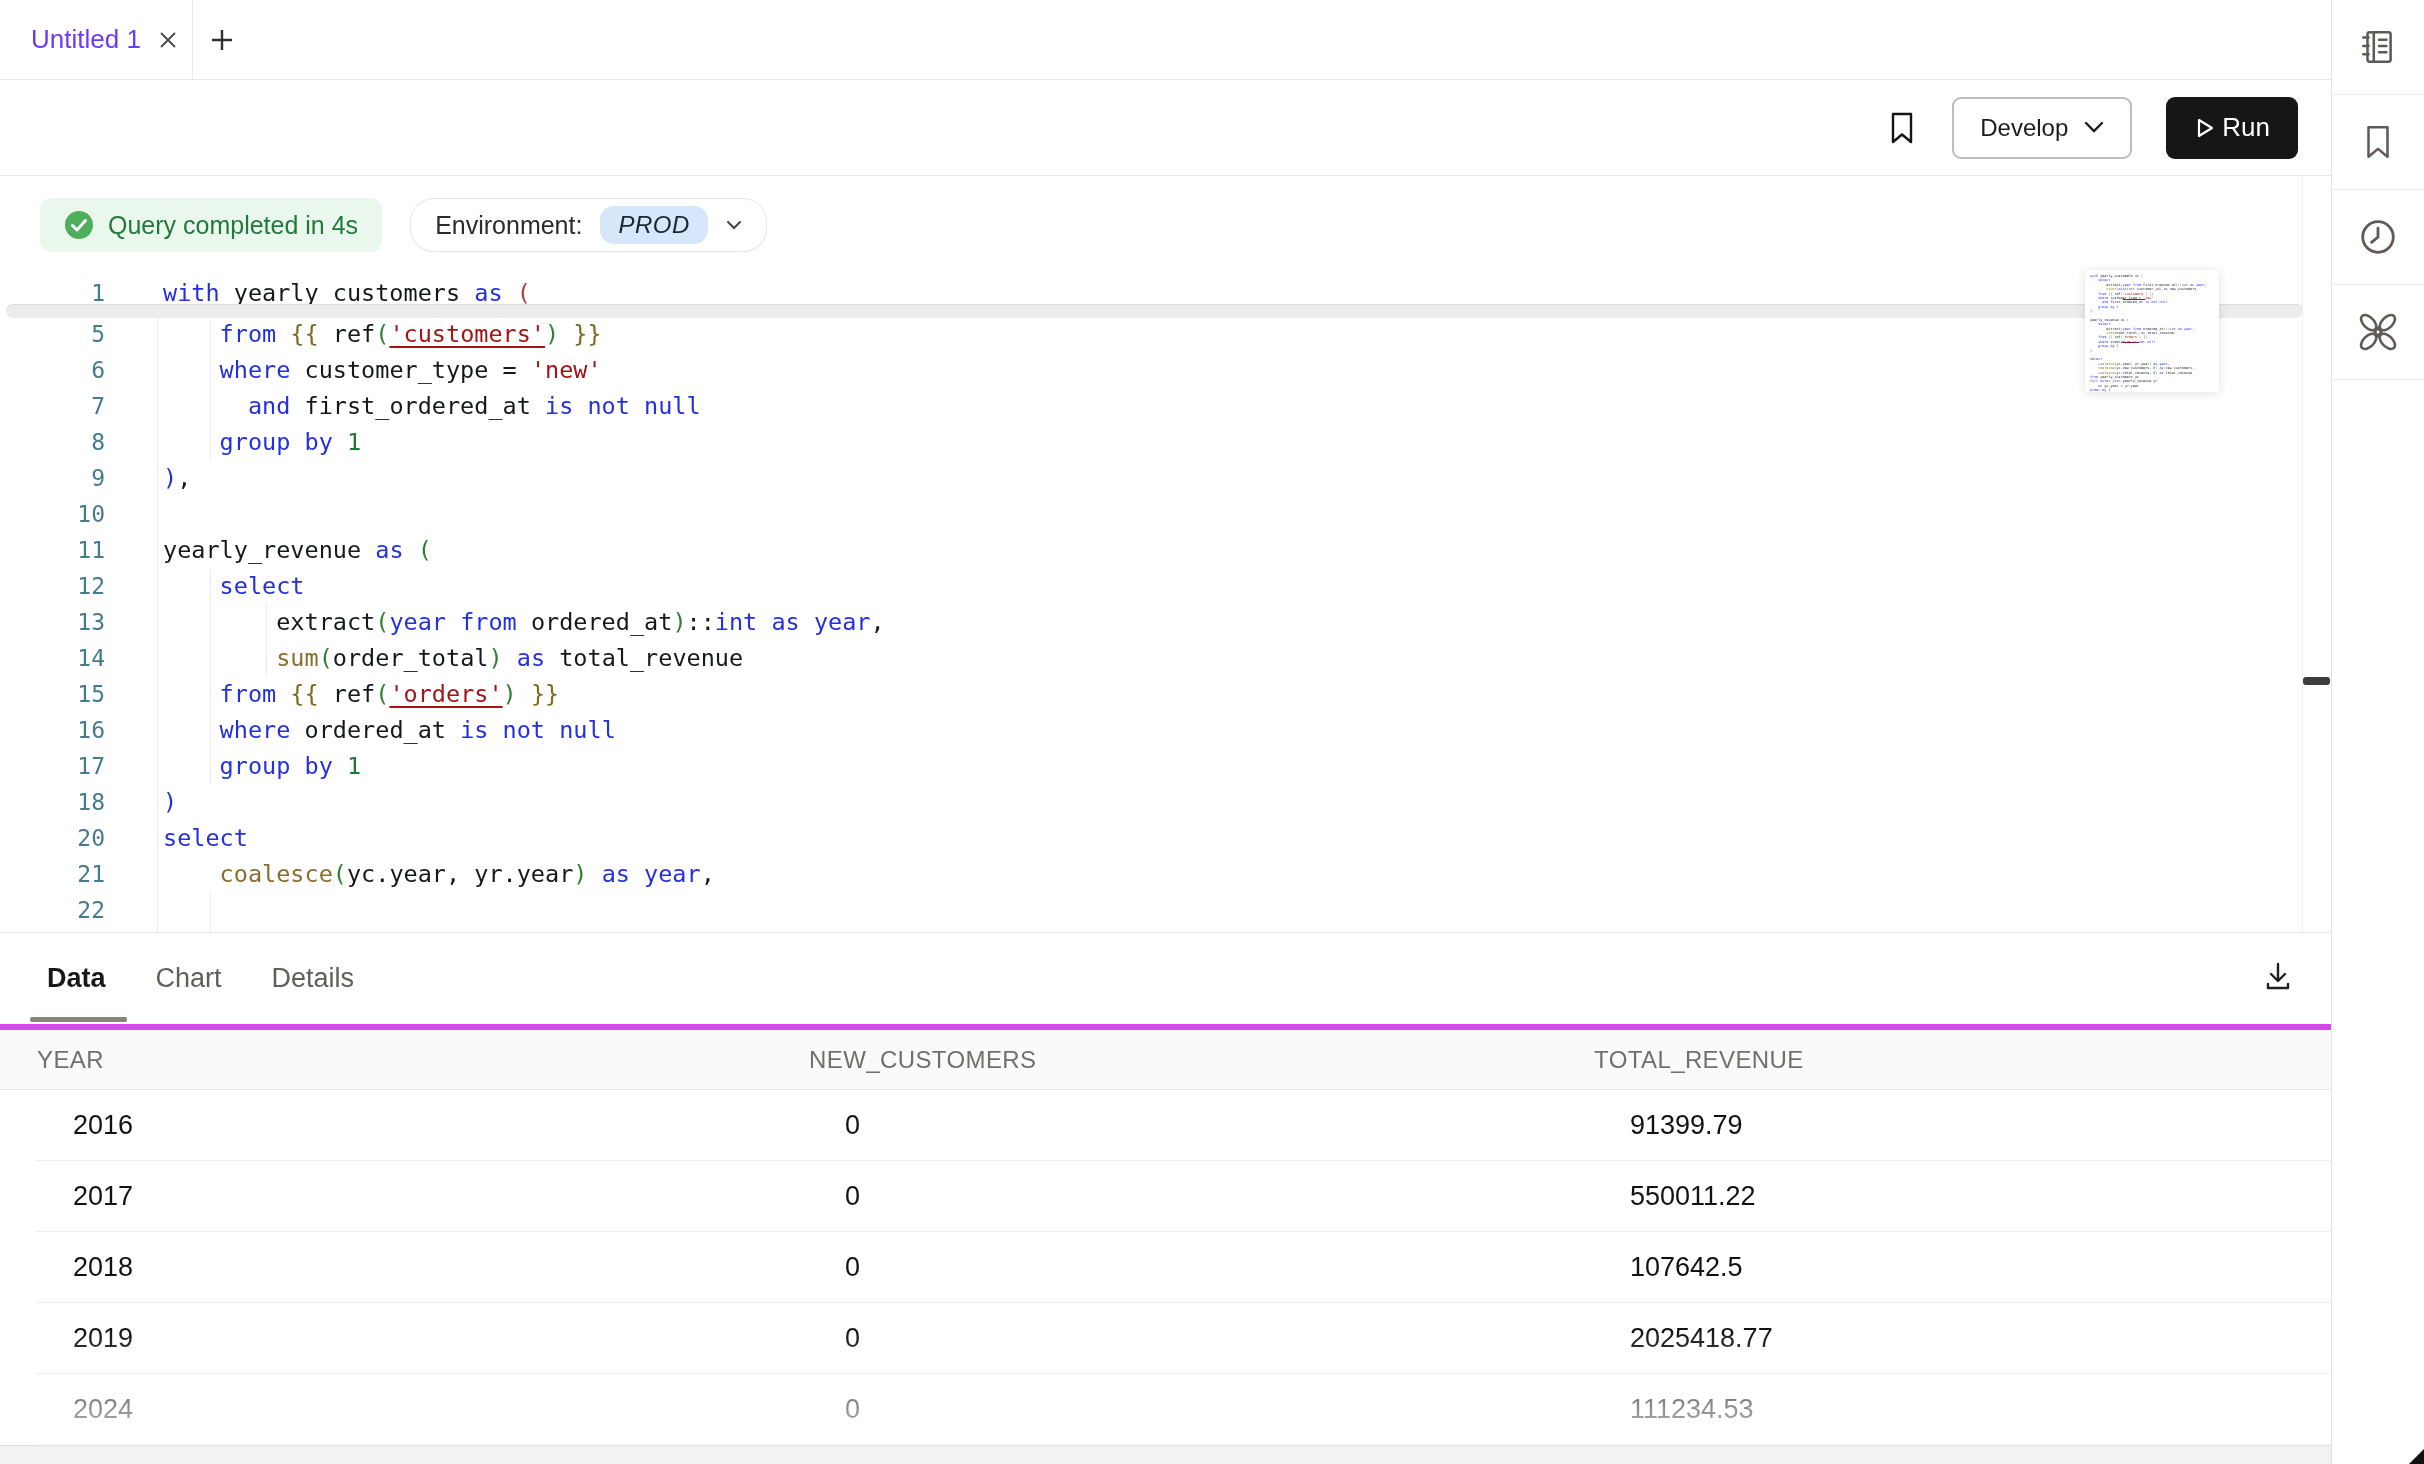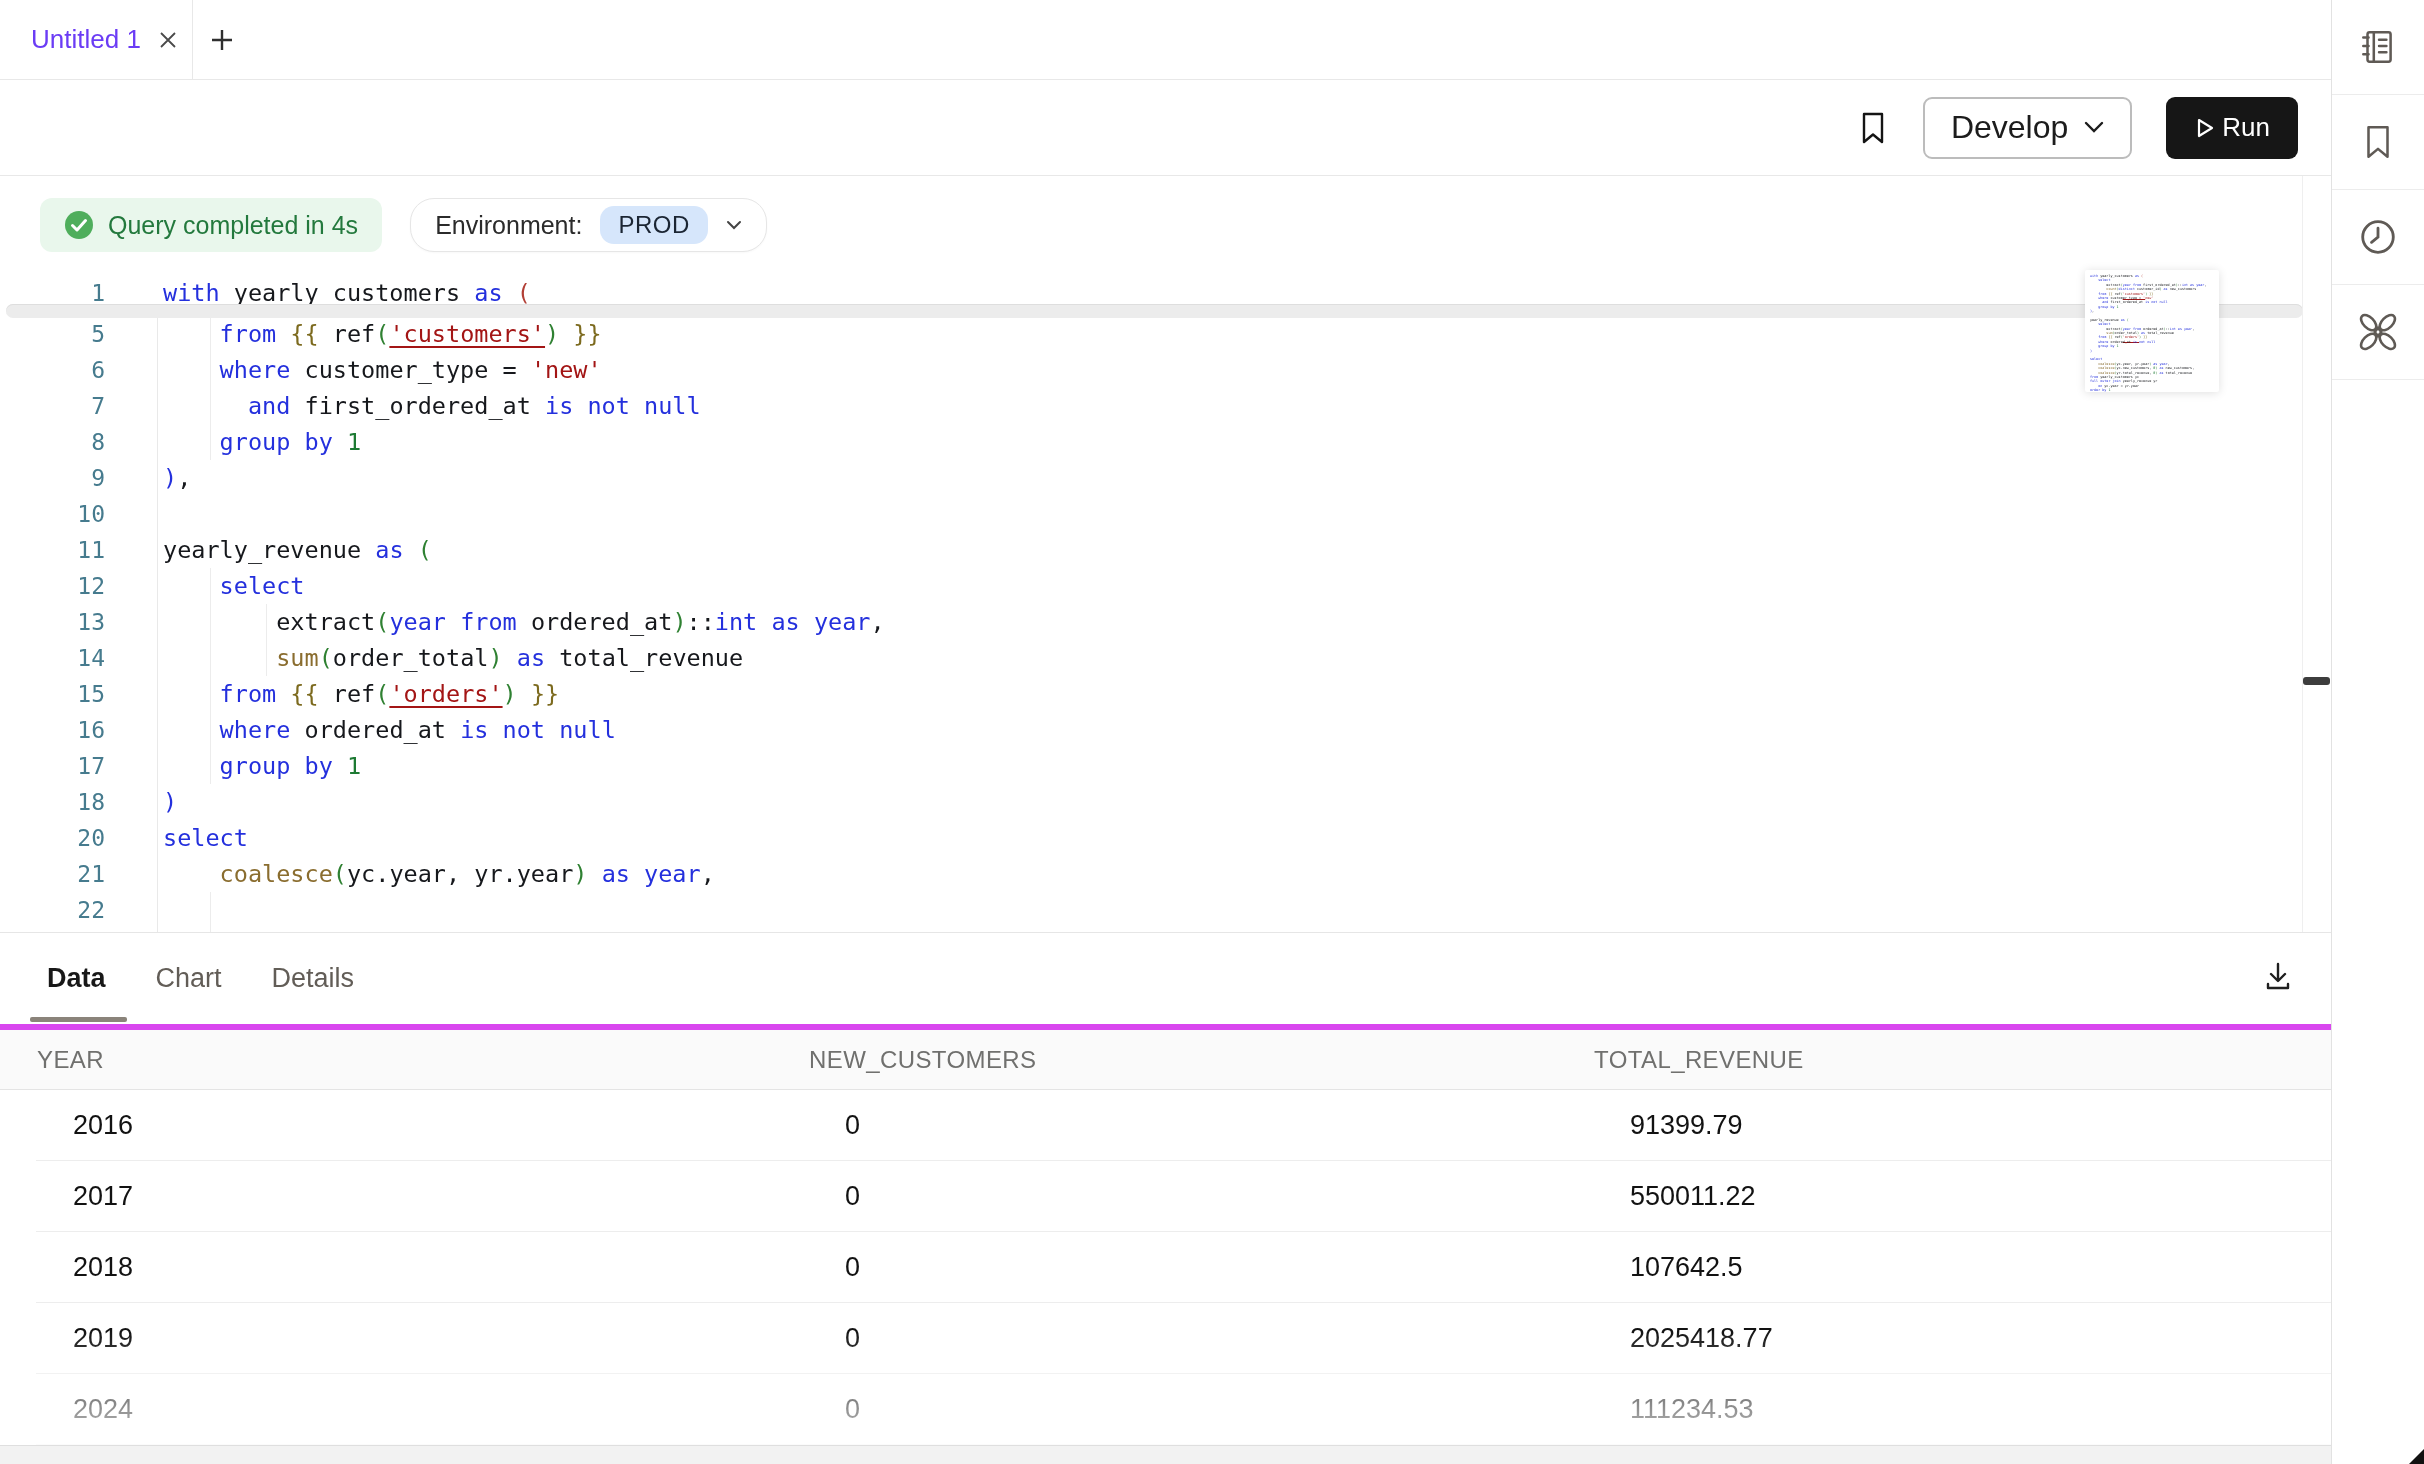--- a/index.html
+++ b/index.html
@@ -12,36 +12,36 @@
   .tab-bar { height:80px; border-bottom:1px solid #e8e8e8; display:flex; align-items:stretch; }
   .tab { width:193px; border-right:1px solid #e8e8e8; display:flex; align-items:center; gap:16px; padding-left:31px; cursor:pointer; }
   .tab-label { font-size:26px; color:#6b3cf5; }
   .tab-close { width:22px; height:22px; flex:0 0 auto; }
   .new-tab { display:flex; align-items:center; padding-left:15px; cursor:pointer; }
 
   
   .toolbar { height:96px; border-bottom:1px solid #e8e8e8; display:flex; align-items:center; justify-content:flex-end; gap:34px; padding-right:33px; }
   .icon-btn { background:none; border:none; cursor:pointer; display:flex; align-items:center; }
   .develop-btn { display:flex; align-items:center; gap:16px; height:62px; padding:0 26px; background:#fff;
-                 border:2px solid #bcbcbc; border-radius:9px; font-size:32px; color:#1c1c1c; cursor:pointer;
+                 border:2px solid #bcbcbc; border-radius:9px; font-size:24px; color:#1c1c1c; cursor:pointer;
                  font-family:"Liberation Sans", sans-serif; }
   .run-btn { display:flex; align-items:center; gap:6px; height:62px; padding:0 28px; background:#161616;
              border:none; border-radius:9px; font-size:26px; color:#fff; cursor:pointer;
              font-family:"Liberation Sans", sans-serif;justify-content:flex-end; }
 
   
   .editor { position:relative; height:757px; border-bottom:1px solid #e6e6e6; overflow:hidden; }
   .status-row { position:absolute; top:22px; left:40px; display:flex; align-items:center; gap:28px; }
   .status-pill { display:flex; align-items:center; gap:14px; height:54px; padding:0 24px 0 24px;
                  background:#e9f7ec; border-radius:12px; font-size:25px; font-weight:500; color:#23793d; }
   .env-box { display:flex; align-items:center; gap:18px; height:54px; padding:0 24px; background:#fff;
              border:1px solid #e6e6e6; border-radius:24px; cursor:pointer;
              box-shadow:0 1px 2px rgba(0,0,0,0.03); }
   .env-label { font-size:25px; color:#2b2b2b; }
-  .env-chip { background:#d6e6fb; border-radius:14px; padding:5px 18px; font-size:24px; font-weight:500; color:#1b2533; letter-spacing:0.5px; }
+  .env-chip { background:#d6e6fb; border-radius:14px; padding:5px 18px; font-size:24px; font-weight:500; color:#1b2533; letter-spacing:0.5px;font-style:italic; }
 
   .gutter-line { position:absolute; left:157px; top:99px; bottom:0; width:1px; background:#e9e9e9; }
   .code-sticky { position:absolute; top:99px; left:0; right:30px; height:36px; background:#fff; }
   .hscroll-bar { position:absolute; top:128px; left:6px; right:28px; height:14px; background:#ececec;
                  border-radius:8px; box-shadow:inset 0 1px 0 #dedede; }
   .code-lines { position:absolute; top:140px; left:0; right:30px; bottom:0; overflow:hidden; }
   .cl { display:flex; height:36px; line-height:36px; font-family:"DejaVu Sans Mono", monospace; font-size:23.5px; white-space:pre; }
   .ln { flex:0 0 157px; text-align:right; padding-right:52px; color:#467b8e; font-size:23px; }
   .lc { padding-left:6px; }
   .tk-kw { color:#2430dd; }

